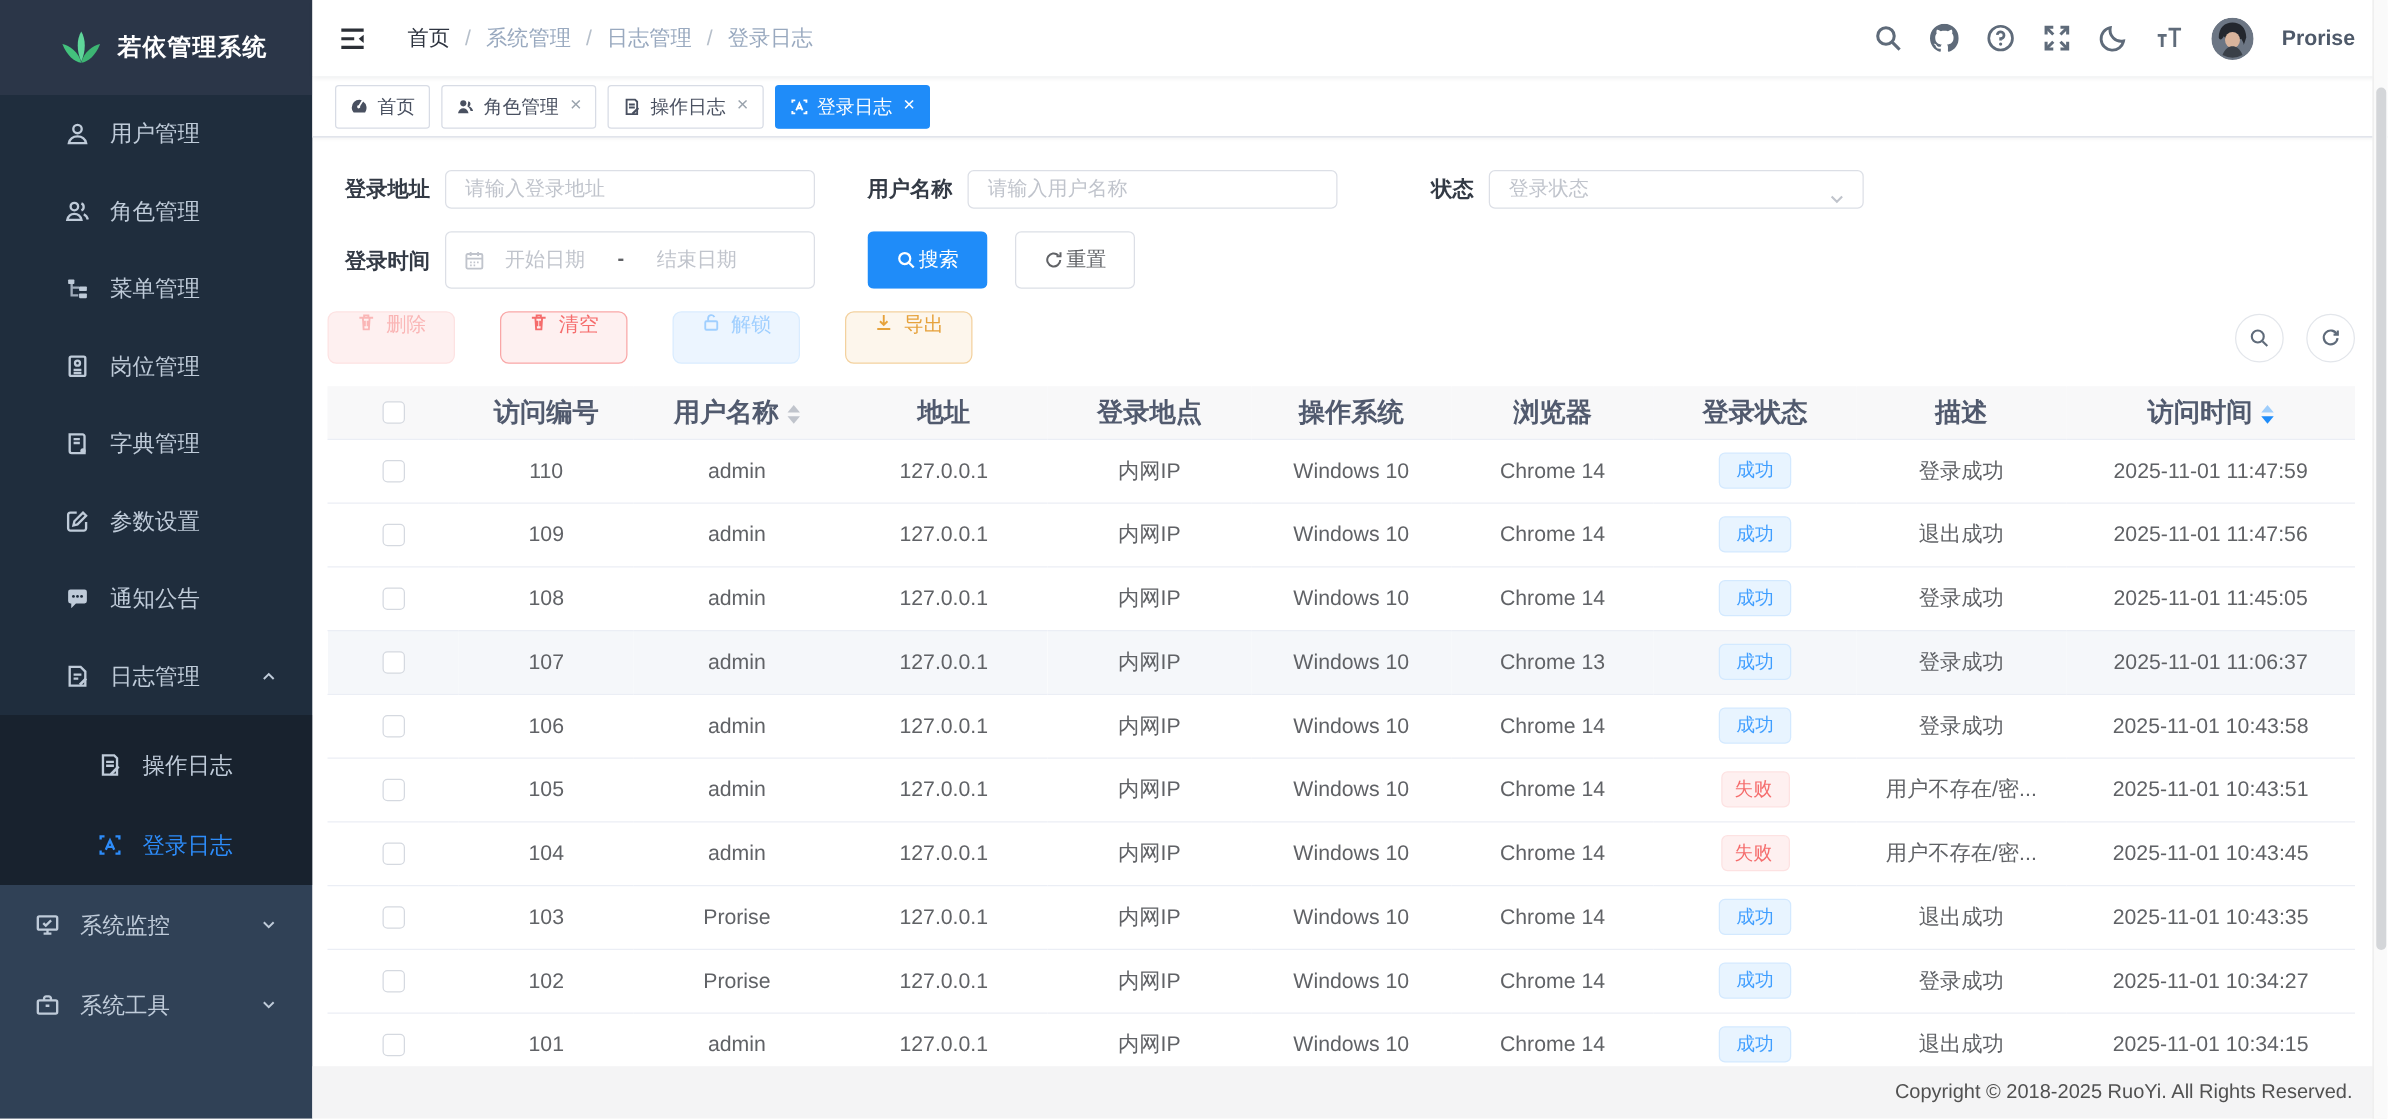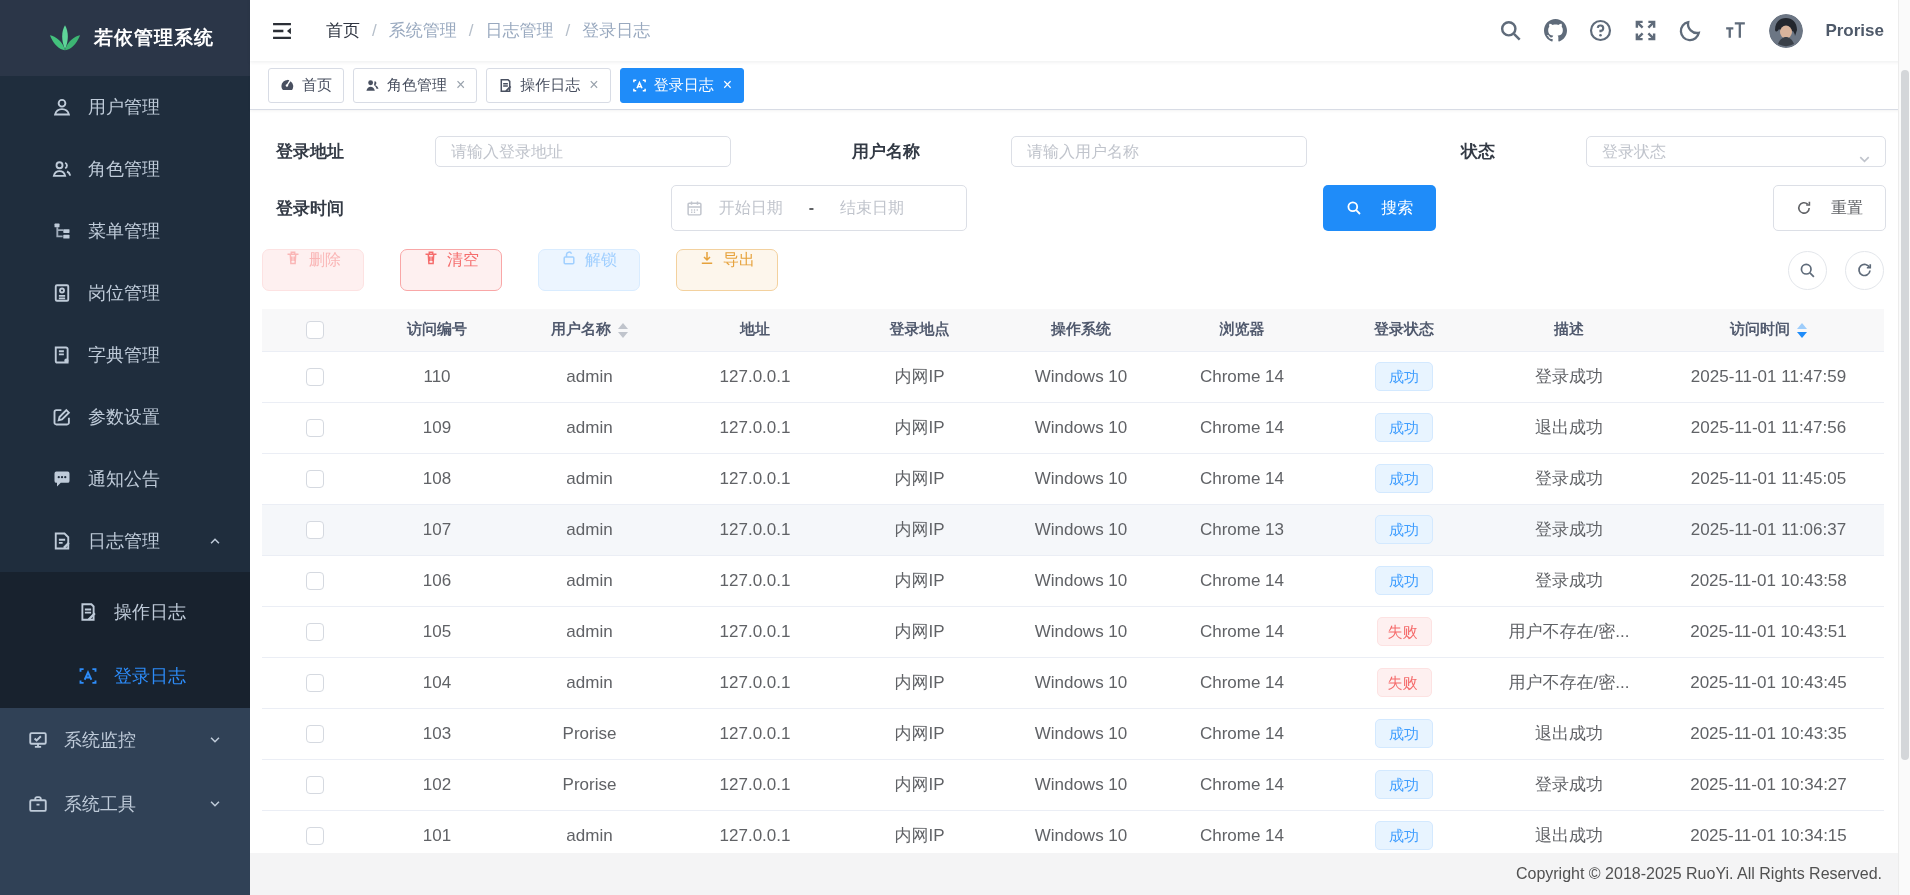--- a/index.html
+++ b/index.html
@@ -41,55 +41,55 @@
     display:flex; align-items:center; padding-left:18px; gap:9px; position:relative; z-index:4; }
   .tag-item { height:35px; display:inline-flex; align-items:center; padding:0 11px; border:1px solid #d8dce5;
     border-radius:3px; background:#fff; color:#495060; font-size:15px; cursor:pointer; gap:7px; }
   .tag-item .t-ico { width:15px; height:15px; }
   .tag-item .x { font-size:16px; color:#9aa3ad; line-height:1; margin-left:2px; }
   .tag-item.active { background:#1f8cf9; border-color:#1f8cf9; color:#fff; }
   .tag-item.active .x { color:#fff; }
 
   
   .content { flex:1; padding:26px 24px 0 12px; overflow:hidden; }
-  .frow { display:flex; align-items:center; margin-bottom:18px;justify-content:space-between; }
+  .frow { display:flex; align-items:center; margin-bottom:18px; }
   .flabel { font-size:17px; font-weight:700; color:#333a45; margin:0 12px 0 14px; white-space:nowrap; }
   .finput { width:296px; height:31px; border:1px solid #dcdfe6; border-radius:5px; padding:0 15px;
     font-size:16px; color:#606266; background:#fff; font-family:inherit; }
   .finput::placeholder { color:#c0c4cc; }
   .fitem2 { margin-left:42px; } .fitem3 { margin-left:75px; }
   .fselect { position:relative; width:300px; }
   .fselect .finput { width:100%; padding-right:40px; }
   .fselect .chevd { position:absolute; right:14px; top:16px; width:15px; height:15px; color:#c0c4cc; pointer-events:none; }
   .drange { width:296px; height:46px; border:1px solid #dcdfe6; border-radius:5px; display:flex; align-items:center;
     padding:0 14px; color:#c0c4cc; font-size:16px; background:#fff; }
   .drange .cal { width:17px; height:17px; color:#c0c4cc; margin-right:16px; }
   .drange .dsep { color:#606266; font-weight:700; margin:0 26px; }
   .btn { height:46px; border-radius:5px; border:1px solid transparent; font-size:16px; display:inline-flex;
-    align-items:center; justify-content:center; gap:19px; cursor:pointer; font-family:inherit; padding:0 22px; }
+    align-items:center; justify-content:center; gap:2px; cursor:pointer; font-family:inherit; padding:0 22px; }
   .btn .b-ico { width:16px; height:16px; }
   .btn-primary { background:#1f8cf9; color:#fff; margin-left:42px; }
   .btn-plain { background:#fff; border-color:#dcdfe6; color:#606266; margin-left:22px; }
 
   .toolbar { display:flex; align-items:center; margin-top:8px; }
   .tbtn { height:42px; border-radius:7px; font-size:16px; display:inline-flex; gap:8px;
     padding:0 22px; margin-right:36px; cursor:pointer; border:1px solid transparent; font-family:inherit; }
   .tbtn .b-ico { width:16px; height:16px; }
   .tbtn-danger-dis { background:#fef0f0; border-color:#fde2e2; color:#fab6b6; cursor:not-allowed; }
   .tbtn-danger { background:#fef0f0; border-color:#f9a7a7; color:#f56c6c; }
   .tbtn-primary-dis { background:#ecf5ff; border-color:#d9ecff; color:#a0cfff; cursor:not-allowed; }
   .tbtn-warning { background:#fdf6ec; border-color:#f3d19e; color:#e6a23c; }
   .tool-right { margin-left:auto; display:flex; gap:18px; margin-right:2px; }
   .cbtn { width:39px; height:39px; border-radius:50%; border:1px solid #e3e6eb; background:#fff; color:#5f6b7a;
     display:inline-flex; align-items:center; justify-content:center; cursor:pointer; }
   .cbtn svg { width:17px; height:17px; }
 
   
   table { border-collapse:collapse; table-layout:fixed; width:1622px; margin-top:18px; }
-  thead th { height:42px; background:#f8f8f9; color:#515a6e; font-size:15px; font-weight:600; text-align:center;
+  thead th { height:42px; background:#f8f8f9; color:#515a6e; font-size:21px; font-weight:600; text-align:center;
     border-bottom:1px solid #ebeef5; }
   tbody td { height:51px; color:#606266; font-size:17px; text-align:center; border-bottom:1px solid #ebeef5;
     white-space:nowrap; overflow:hidden; }
   tbody tr.hl { background:#f5f7fa; }
   .cbx { display:inline-block; width:18px; height:18px; border:1px solid #d5d9e0; border-radius:4px; background:#fff;
     vertical-align:middle; cursor:pointer; }
   .sort { display:inline-flex; flex-direction:column; margin-left:7px; vertical-align:middle; }
   .sort i { display:block; width:0; height:0; border:5px solid transparent; }
   .sort .up { border-bottom:6px solid #c0c4cc; border-top:none; margin-bottom:3px; }
   .sort .dn { border-top:6px solid #c0c4cc; border-bottom:none; }

